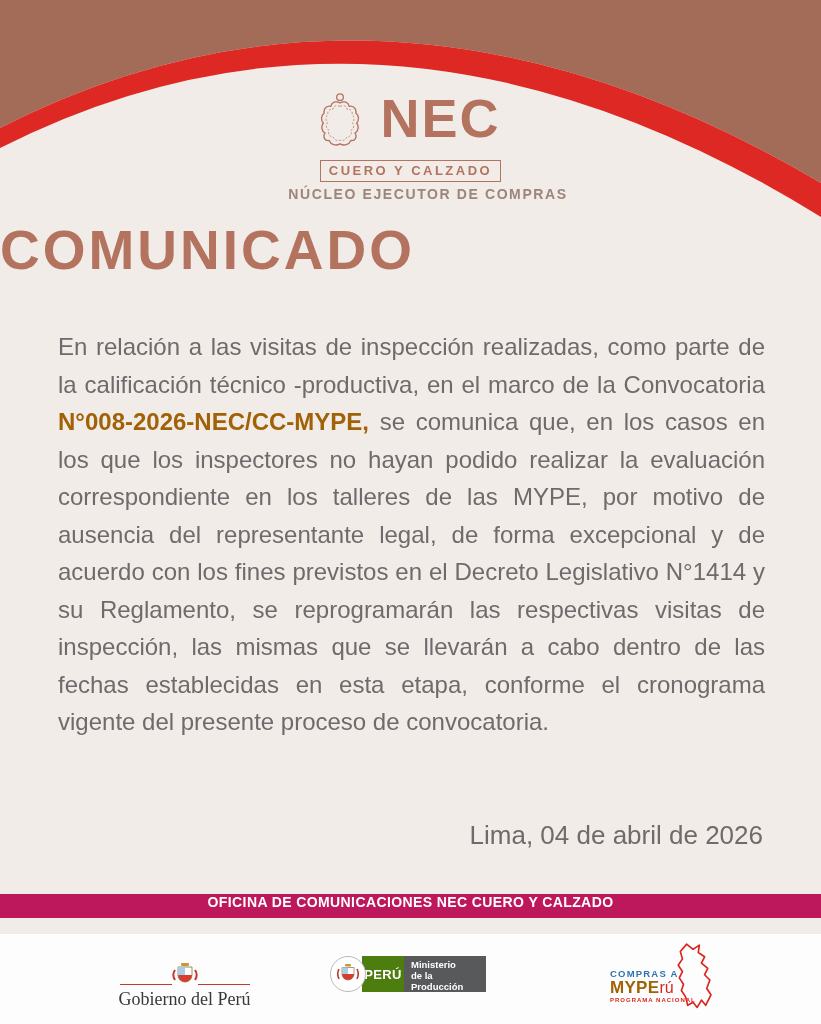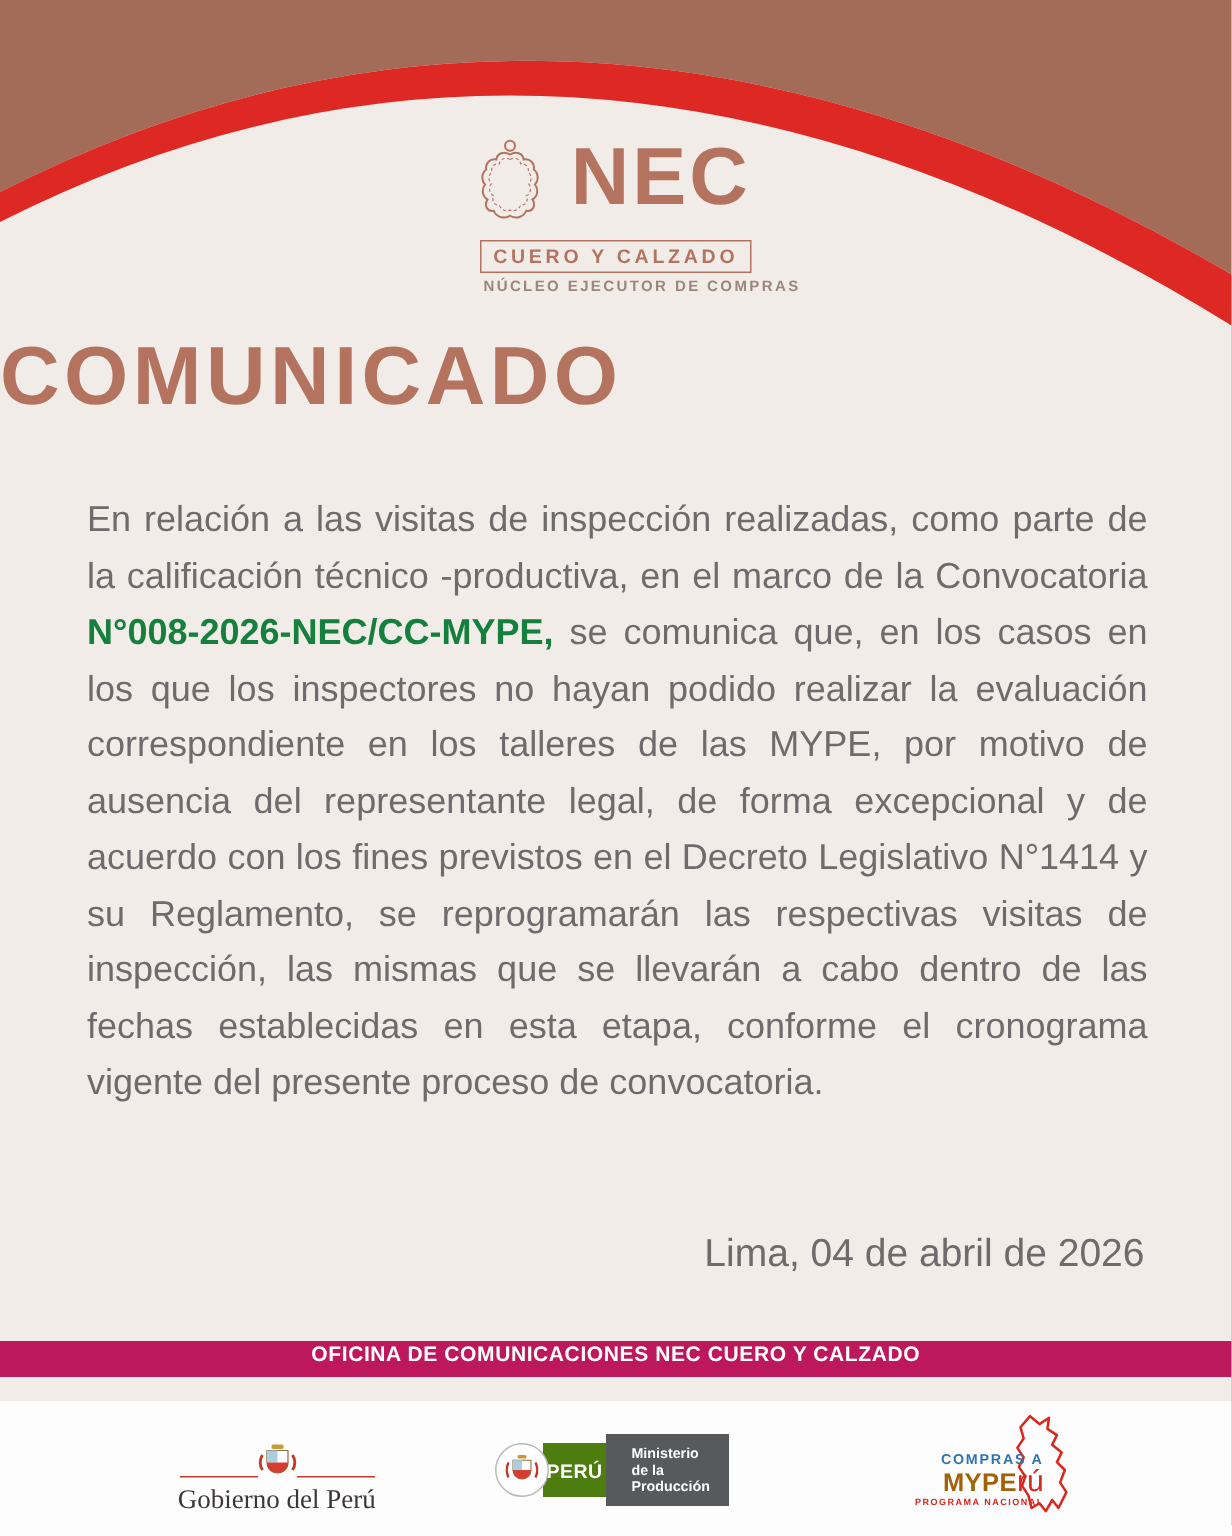--- a/index.html
+++ b/index.html
@@ -19,37 +19,37 @@
   .logo-nec{
     font-size:54px; font-weight:800; letter-spacing:2px;
     color:#b3735f; line-height:56px;
   }
   .logo-box{
     margin-top:14px; border:1.5px solid #b3735f; color:#b3735f;
     font-size:13px; font-weight:600; letter-spacing:2.5px;
     padding:2px 8px 3px 8px;
   }
   .logo-tagline{
-    margin-top:4px; color:#9c8579; font-size:10px; font-weight:600;
+    margin-top:4px; color:#9c8579; font-size:14px; font-weight:600;
     letter-spacing:1.6px;
     padding-left:35px;
   }
 
   .title{
     position:absolute; top:218px; left:0; width:100%;
     text-align:left; color:#b3735f;
     font-size:55px; font-weight:800; letter-spacing:3px;
   }
 
   .body-text{
     position:absolute; top:328px; left:58px; width:707px;
     color:#6f6a6b; font-size:24px; line-height:37.5px;
     text-align:justify;
   }
-  .body-text strong{ color:#15803d; font-weight:700; }
+  .body-text strong{ color:#a16207; font-weight:700; }
 
   .date-line{
     position:absolute; top:820px; right:58px;
     color:#6f6a6b; font-size:26px;
   }
 
   .footer-bar{
     position:absolute; top:894px; left:0; width:100%; height:24px;
     background:#be185d; display:flex; justify-content:center;
   }
@@ -77,33 +77,33 @@
     width:36px; height:36px; border-radius:50%; background:#fff;
     border:1px solid #b9b9b9; display:flex; align-items:center; justify-content:center;
     margin-right:-4px; position:relative; z-index:2;
   }
   .produce-red{
     width:42px; height:36px; background:#4d7c0f; color:#fff; z-index:1;
     display:flex; align-items:center; justify-content:center;
     font-size:13px; font-weight:700; letter-spacing:.3px;
   }
   .produce-gray{
-    width:82px; height:48px; background:#58595b; color:#fff;
-    display:flex; flex-direction:column; justify-content:center;
-    padding-left:17px; font-size:9.5px; line-height:11px; font-weight:600;
+    width:82px; height:36px; background:#58595b; color:#fff;
+    display:flex; flex-direction:column; justify-content:flex-end;
+    padding-left:7px; font-size:9.5px; line-height:11px; font-weight:600;
   }
 
   
   .mype-logo{ position:absolute; left:600px; top:8px; width:112px; height:76px; }
   .mype-map{ position:absolute; right:0; top:0; }
-  .mype-text{ position:absolute; left:10px; top:26px; text-align:right; }
+  .mype-text{ position:absolute; left:10px; top:26px; text-align:left; }
   .mype-l1{ color:#2f72b2; font-size:9.5px; font-weight:800; letter-spacing:1.2px; }
   .mype-l2{ line-height:18px; }
   .mype-l2 .b{ color:#a16207; font-size:17px; font-weight:800; letter-spacing:.3px; }
-  .mype-l2 .r{ color:#d8271f; font-size:20px; font-weight:400; }
+  .mype-l2 .r{ color:#d8271f; font-size:16px; font-weight:400; }
   .mype-l3{ color:#d8271f; font-size:6px; font-weight:800; letter-spacing:1px; }
 </style>
 </head>
 <body>
 
 <div class="page">
 
   <svg class="arc-svg" width="821" height="240" viewBox="0 0 821 240" aria-hidden="true">
     <path d="M0,0 L821,0 L821,183 Q390,-71 0,128 Z" fill="#a26c59"></path>
     <path d="M0,128 Q390,-71 821,183 L821,217 Q390,-50 0,148 Z" fill="#de2823"></path>

